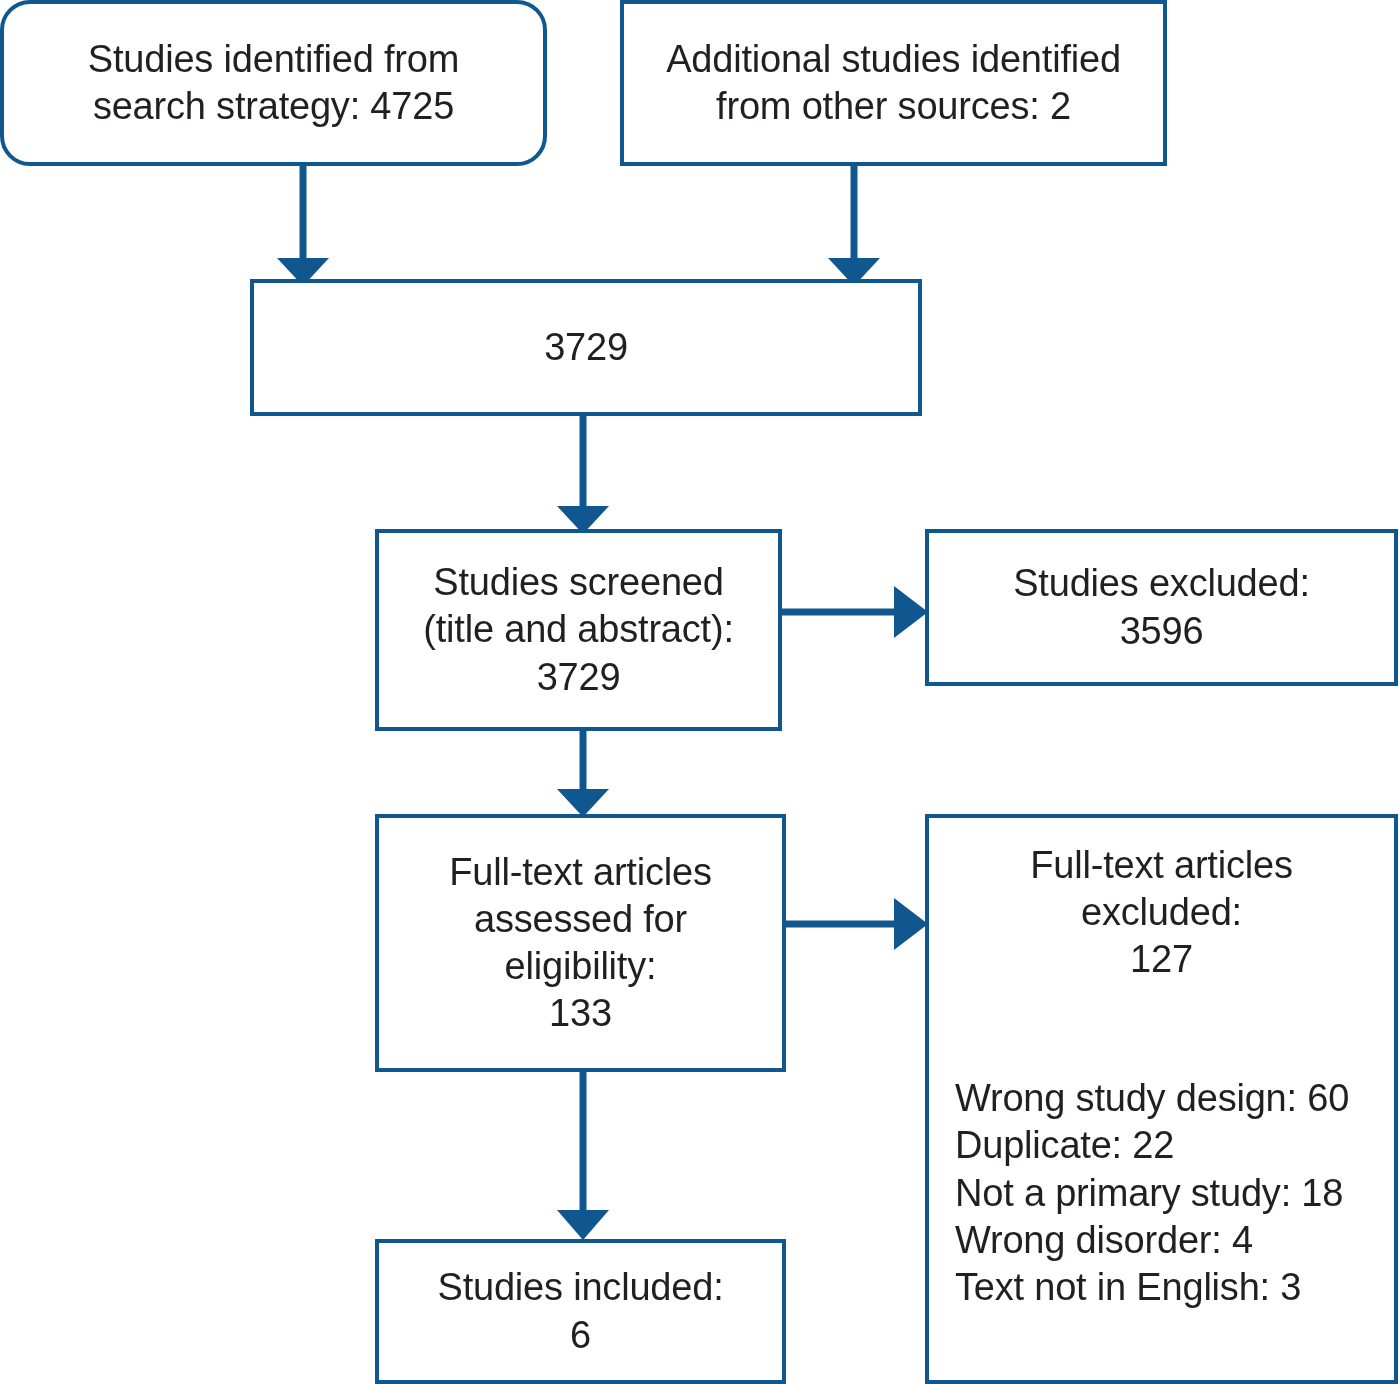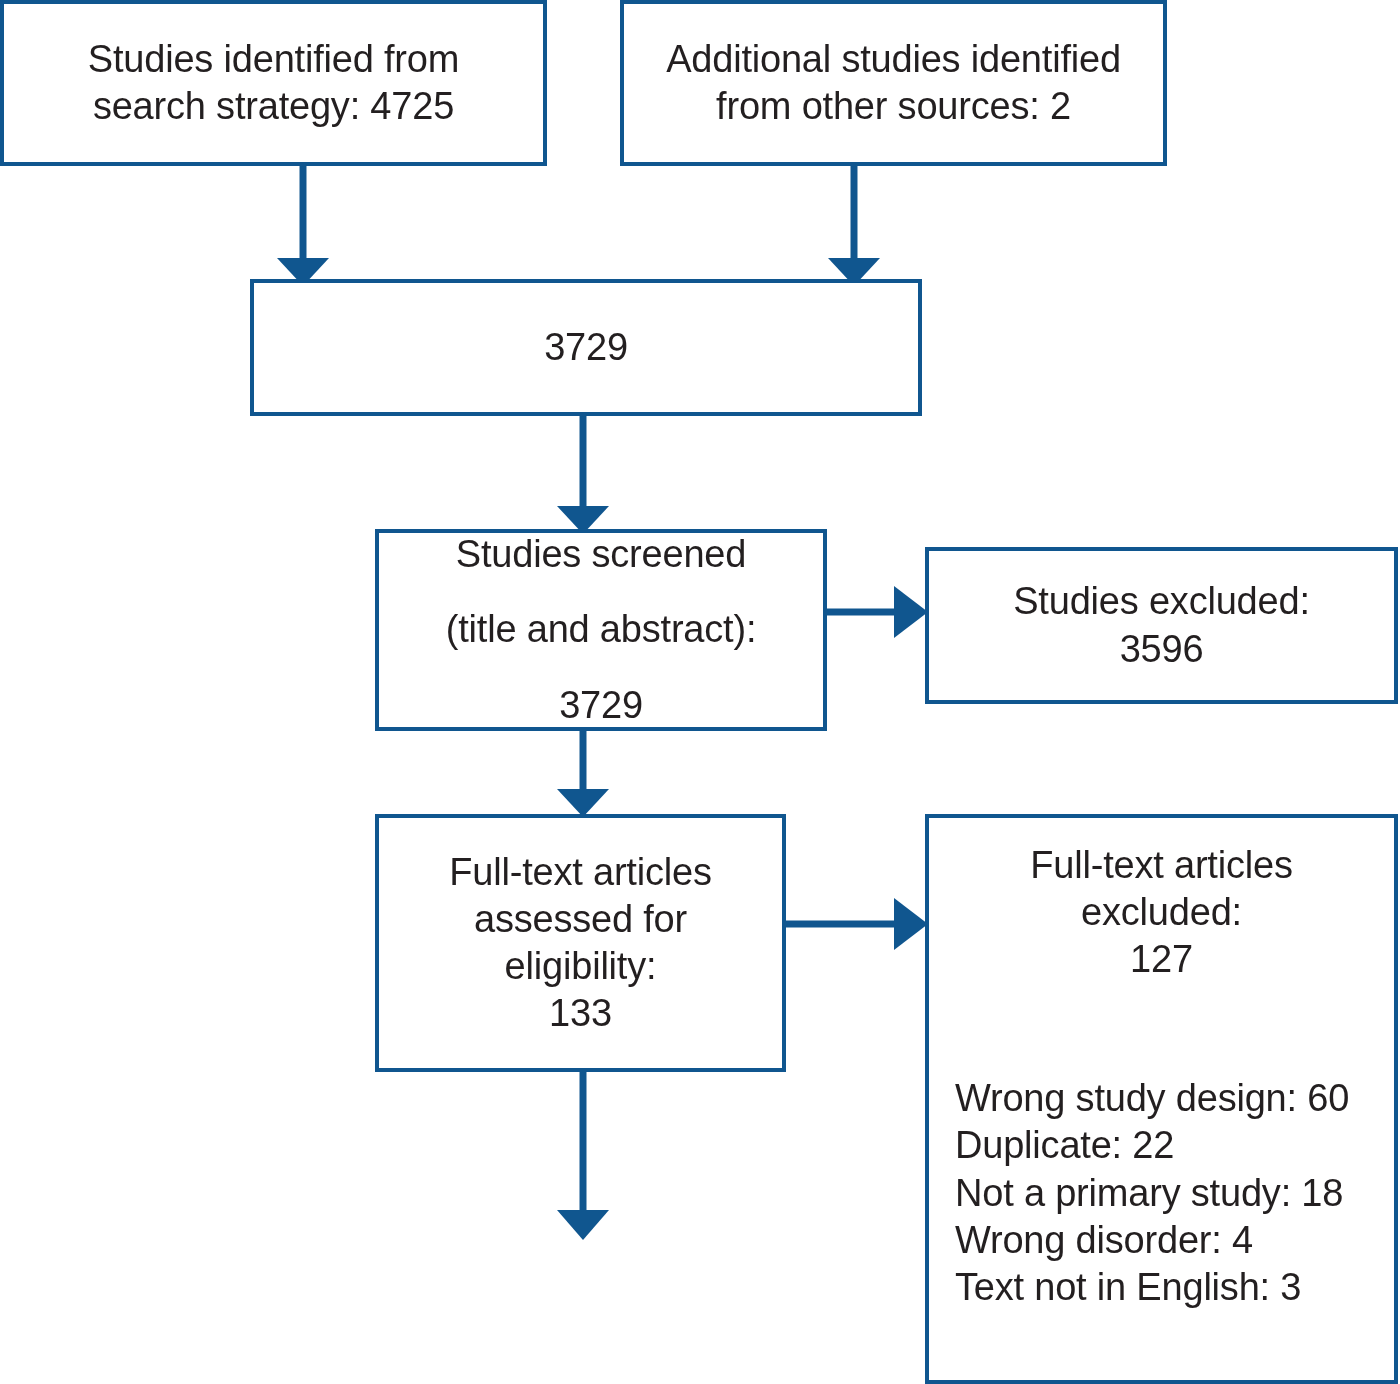--- a/index.html
+++ b/index.html
@@ -30,25 +30,25 @@
     color: #231f20;
     font-size: 38px;
     line-height: 1.24;
     letter-spacing: -0.2px;
   }
   .box .line {
     display: block;
     white-space: nowrap;
   }
   
-  #box-identified      { left: 0px;   top: 0px;    width: 547px; height: 166px; }
+  #box-identified      { left: 0px;   top: 0px;    width: 547px; height: 166px; border-radius: 30px; }
   #box-additional      { left: 620px; top: 0px;    width: 547px; height: 166px; }
   #box-duplicates      { left: 250px; top: 279px;  width: 672px; height: 137px; }
-  #box-screened        { left: 375px; top: 529px;  width: 452px; height: 202px; gap: 28px; }
-  #box-excluded        { left: 925px; top: 547px;  width: 473px; height: 157px; }
+  #box-screened        { left: 375px; top: 529px;  width: 407px; height: 202px; }
+  #box-excluded        { left: 925px; top: 529px;  width: 473px; height: 157px; }
   #box-fulltext        { left: 375px; top: 814px;  width: 411px; height: 258px; }
   #box-fulltext-excl   { left: 925px; top: 814px;  width: 473px; height: 570px;
                          justify-content: flex-start; padding-top: 24px; }
   #box-included        { left: 375px; top: 1239px; width: 411px; height: 145px; }
 
   .excl-head {
     width: 100%;
     text-align: center;
   }
   .excl-list {
@@ -161,14 +161,18 @@
     </div>
     <div class="excl-list">
       <span class="line">Wrong study design: 60</span>
       <span class="line">Duplicate: 22</span>
       <span class="line">Not a primary study: 18</span>
       <span class="line">Wrong disorder: 4</span>
       <span class="line">Text not in English: 3</span>
     </div>
   </div>
 
+  <div class="box" id="box-included">
+    <span class="line">Studies included:</span>
+    <span class="line">6</span>
+  </div>
 
 </div>
 
 </body></html>

